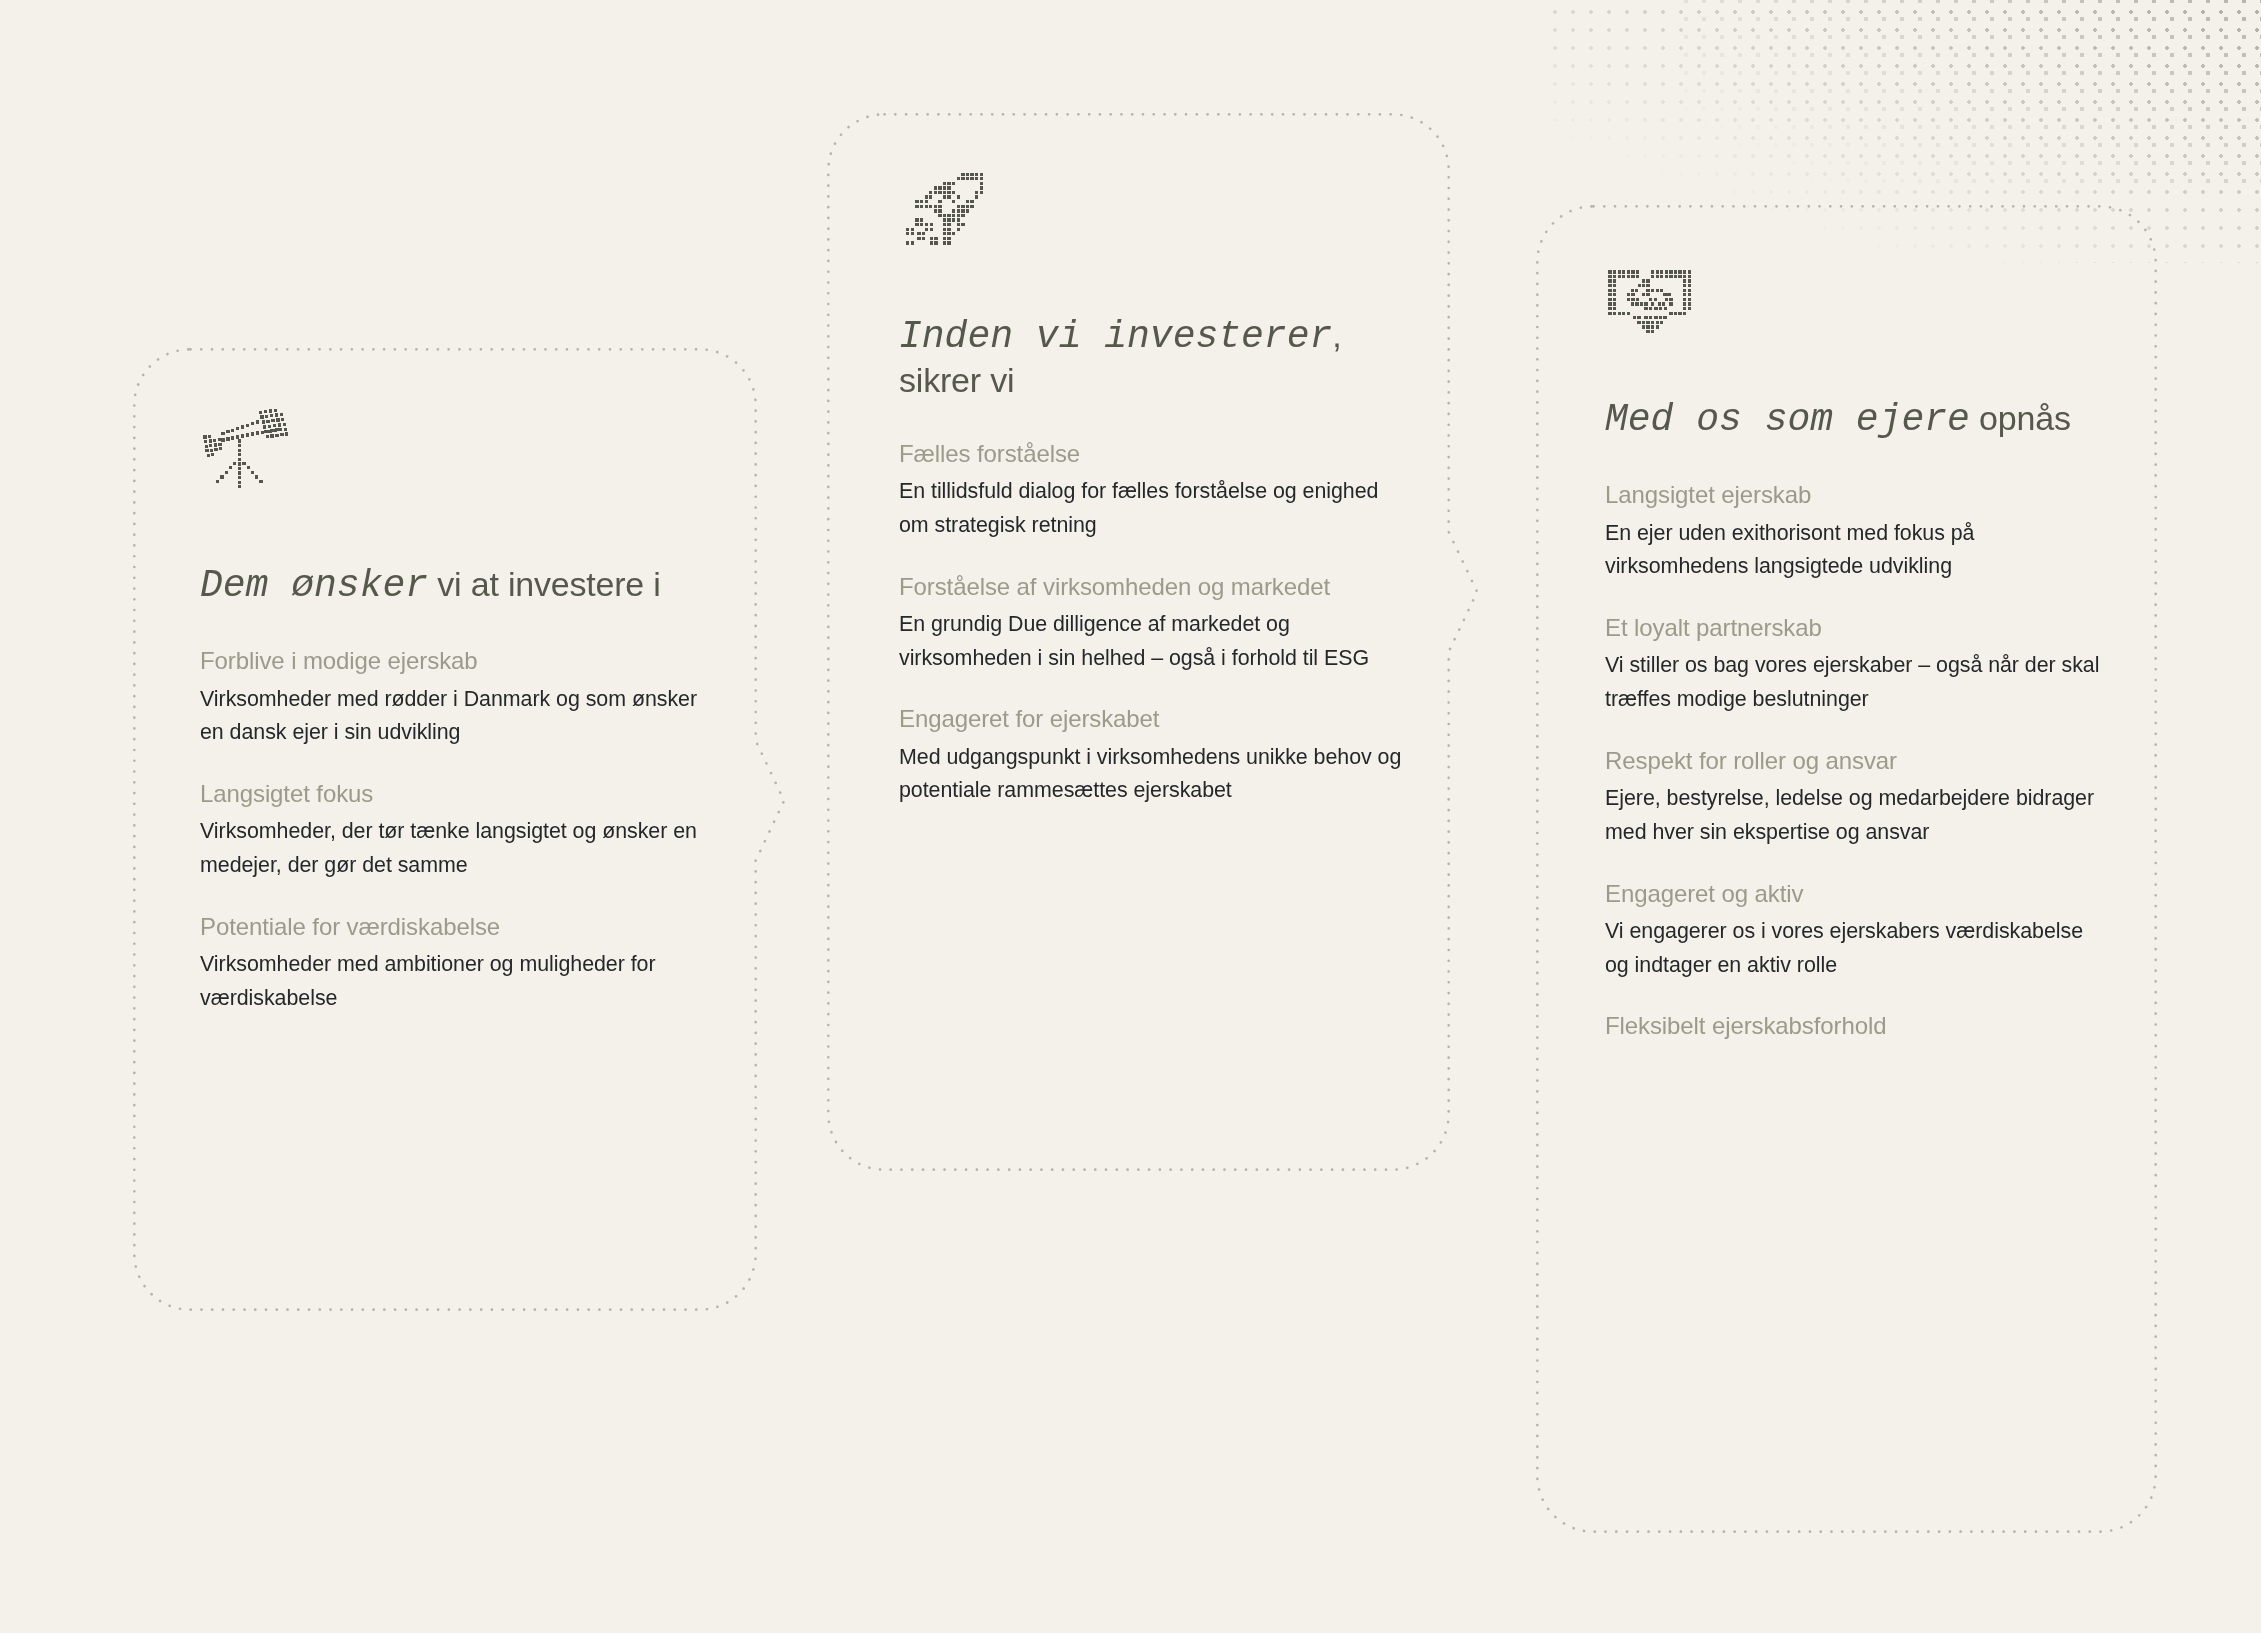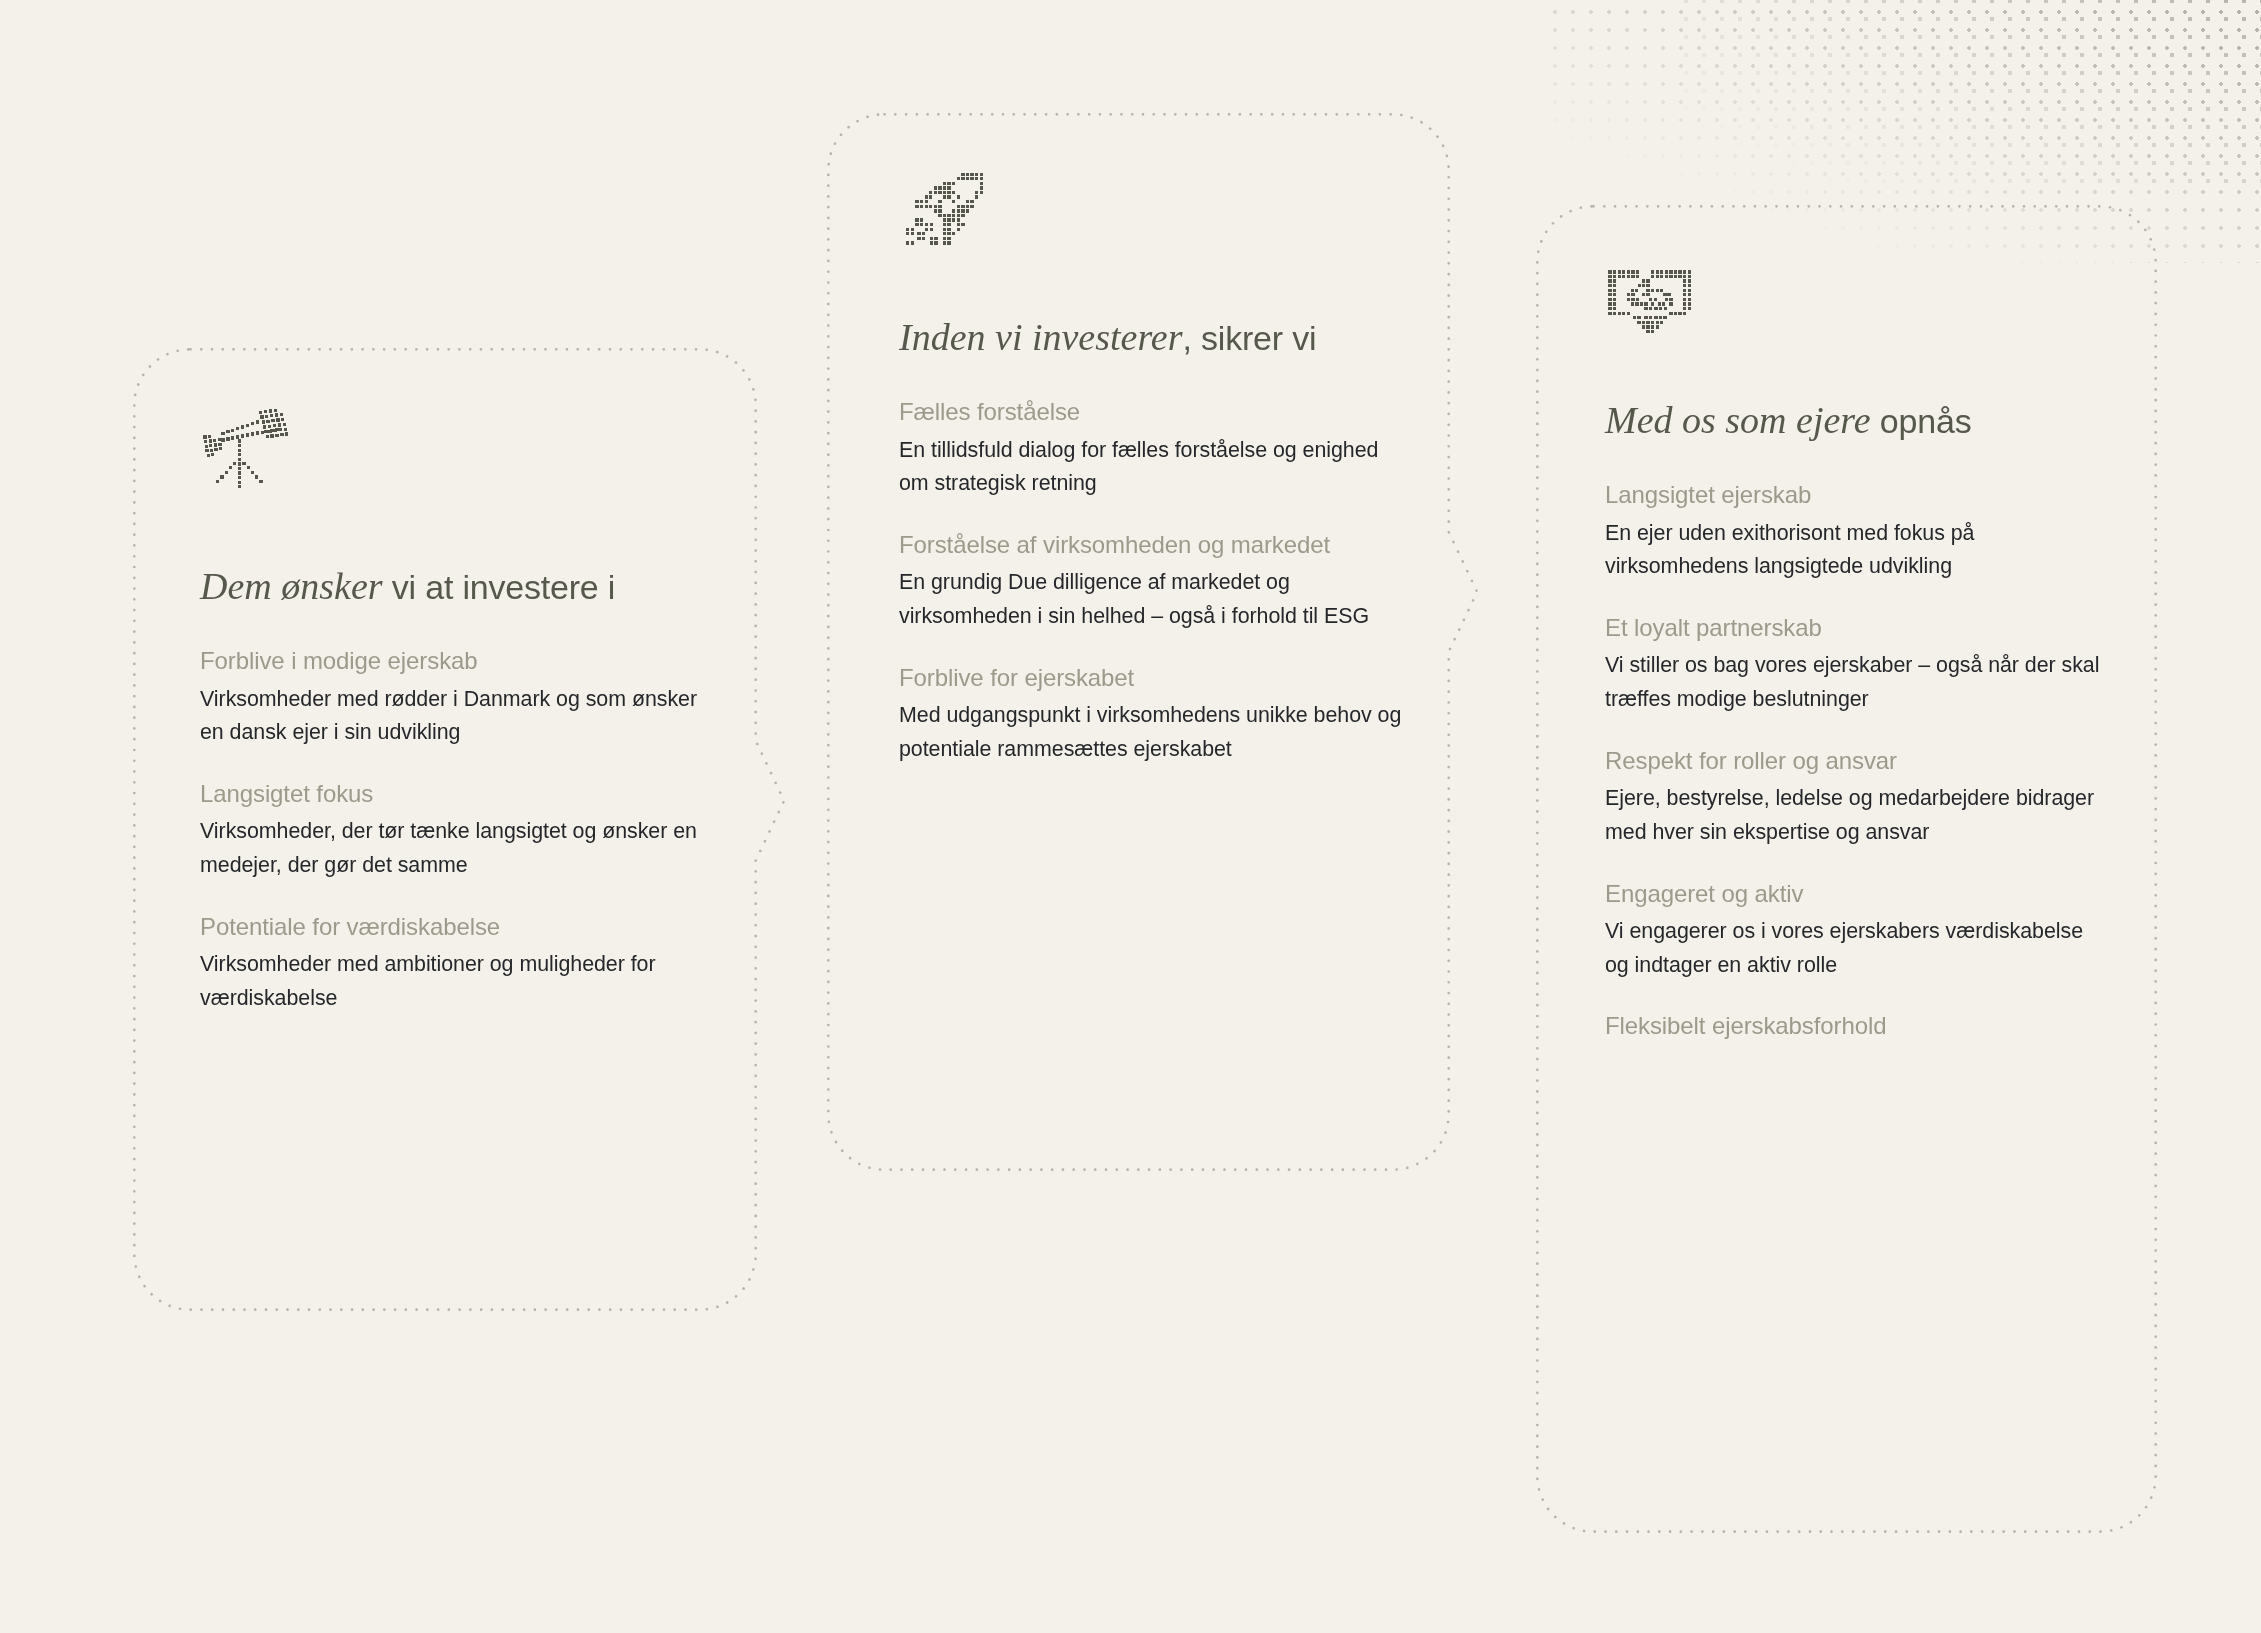--- a/index.html
+++ b/index.html
@@ -86,21 +86,21 @@
   
   .card-title {
     color: #56584c;
     font-size: 34px;
     line-height: 1.22;
     letter-spacing: -0.2px;
     font-weight: 400;
     margin: 0;
   }
   .card-title .em {
-    font-family: Liberation Serif, serif;
+    font-family: Liberation Mono, monospace;
     font-style: italic;
     font-size: 38px;
     letter-spacing: 0px;
   }
   .card-title .rest {
     font-family: "Liberation Sans", sans-serif;
     font-style: normal;
     text-align: right;
   }
 
@@ -426,21 +426,21 @@
       <div class="items">
         <div class="item">
           <h3 class="item-head">Fælles forståelse</h3>
           <p class="item-body">En tillidsfuld dialog for fælles forståelse og enighed om strategisk retning</p>
         </div>
         <div class="item">
           <h3 class="item-head">Forståelse af virksomheden og markedet</h3>
           <p class="item-body">En grundig Due dilligence af markedet og virksomheden i sin helhed – også i forhold til ESG</p>
         </div>
         <div class="item">
-          <h3 class="item-head">Forblive for ejerskabet</h3>
+          <h3 class="item-head">Engageret for ejerskabet</h3>
           <p class="item-body">Med udgangspunkt i virksomhedens unikke behov og potentiale rammesættes ejerskabet</p>
         </div>
       </div>
     </div>
   </section>
 
   <section class="card" id="card-3">
     <div class="card-outline">
       <svg viewBox="0 0 756 1616" preserveAspectRatio="none">
         <path d="M 70 1.6

